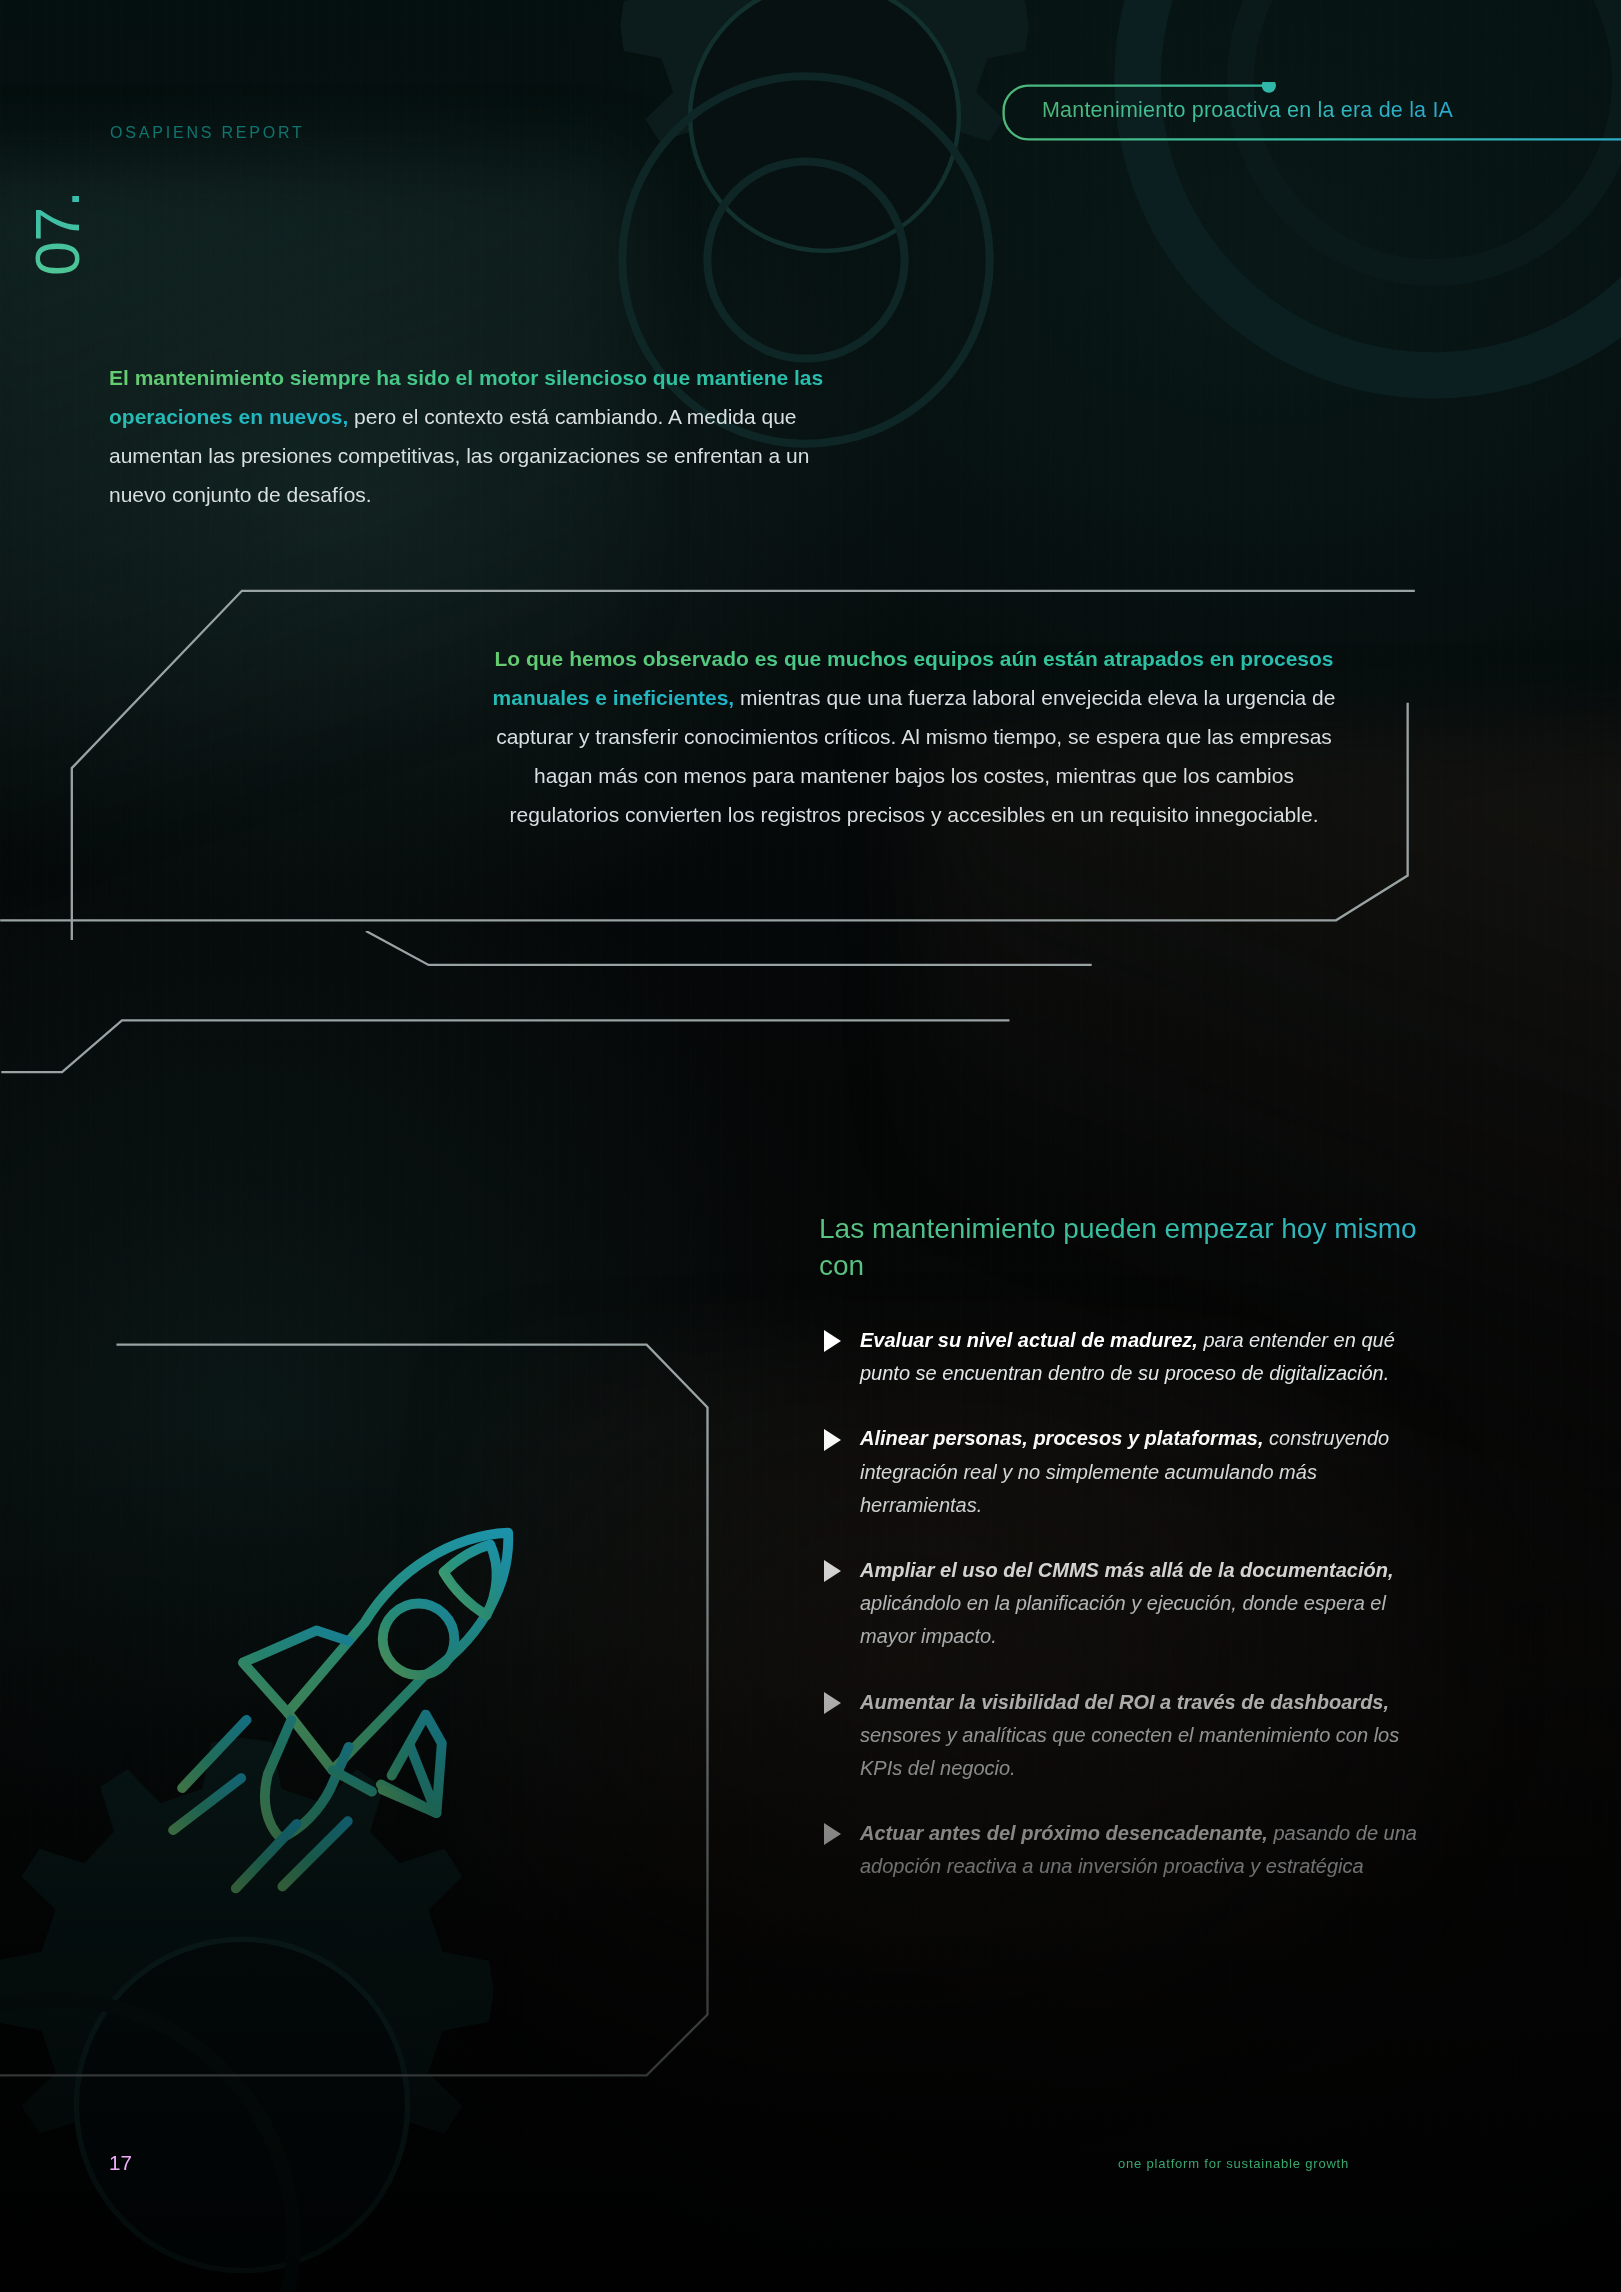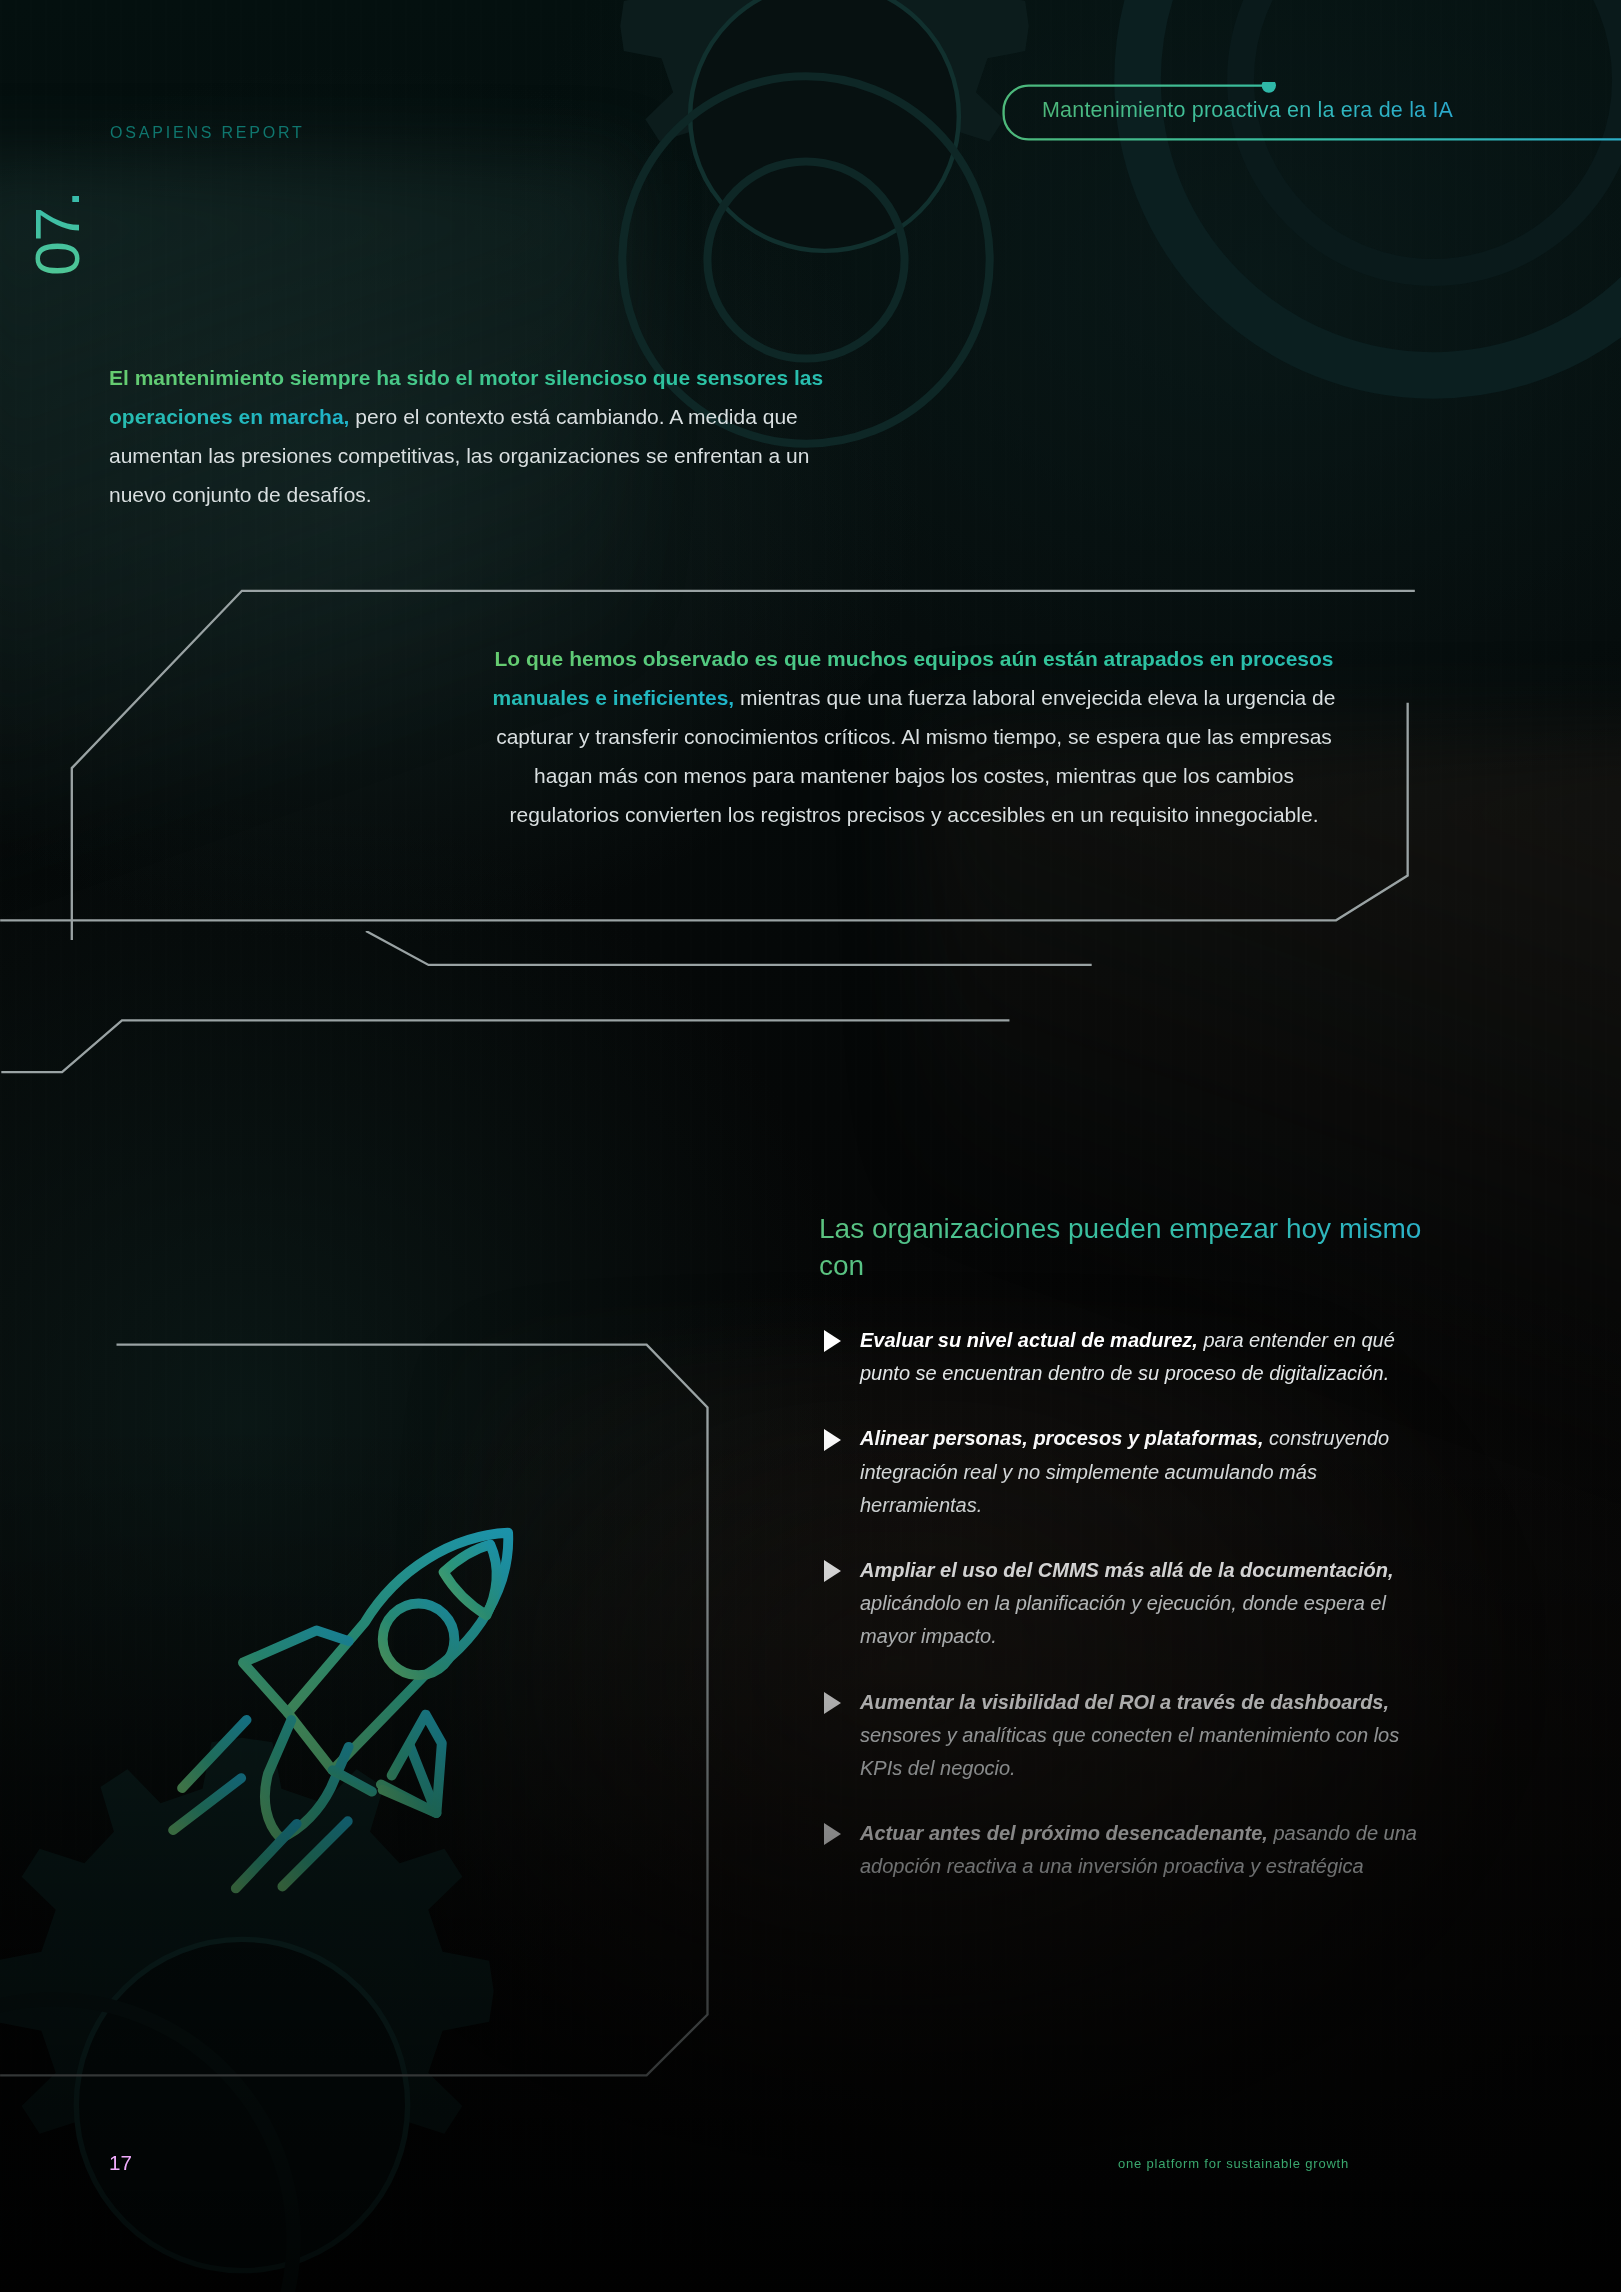--- a/index.html
+++ b/index.html
@@ -211,21 +211,21 @@
       </defs>
       <path d="M300 4 H32 A28 28 0 0 0 4 32 V36 A28 28 0 0 0 32 64 H760" fill="none" stroke="url(#hbg)" stroke-width="2.6"></path>
       <circle cx="300" cy="4" r="8" fill="#2fb8a8"></circle>
     </svg>
     <div class="lbl">Mantenimiento proactiva en la era de la IA</div>
   </div>
 
   <div class="chapnum">07.</div>
 
   <div class="lede">
-    <span class="hl">El mantenimiento siempre ha sido el motor silencioso que sensores las operaciones en marcha,</span><span> pero el contexto está cambiando. A medida que aumentan las presiones competitivas, las organizaciones se enfrentan a un nuevo conjunto de desafíos.</span>
+    <span class="hl">El mantenimiento siempre ha sido el motor silencioso que mantiene las operaciones en nuevos,</span><span> pero el contexto está cambiando. A medida que aumentan las presiones competitivas, las organizaciones se enfrentan a un nuevo conjunto de desafíos.</span>
   </div>
 
   <div class="quotebox">
     <svg width="1415" height="385" viewBox="0 0 1580 430">
 
       <path d="M80 430 V238 L270 40 H1580" fill="none" stroke="#9aa3a4" stroke-width="2.6"></path>
 
       <path d="M1572 165 V358 L1492 408 H0" fill="none" stroke="#9aa3a4" stroke-width="2.6"></path>
 
       <path d="M1092 430 H620 L500 430" fill="none" stroke="#9aa3a4" stroke-width="0"></path>
@@ -275,21 +275,21 @@
         <path d="M196 296 L240 320"></path>
 
         <path d="M100 240 L28 316"></path>
         <path d="M94 305 L18 363"></path>
         <path d="M213 353 L140 426"></path>
         <path d="M156 356 L88 428"></path>
       </g>
     </svg>
   </div>
 
-  <div class="list-head">Las organizaciones pueden empezar hoy mismo con</div>
+  <div class="list-head">Las mantenimiento pueden empezar hoy mismo con</div>
 
   <div class="bullets">
     <div class="bullet">
       <span class="tri"></span>
       <div class="txt"><span class="b">Evaluar su nivel actual de madurez,</span><span> para entender en qué punto se encuentran dentro de su proceso de digitalización.</span></div>
     </div>
     <div class="bullet">
       <span class="tri"></span>
       <div class="txt"><span class="b">Alinear personas, procesos y plataformas,</span><span> construyendo integración real y no simplemente acumulando más herramientas.</span></div>
     </div>

